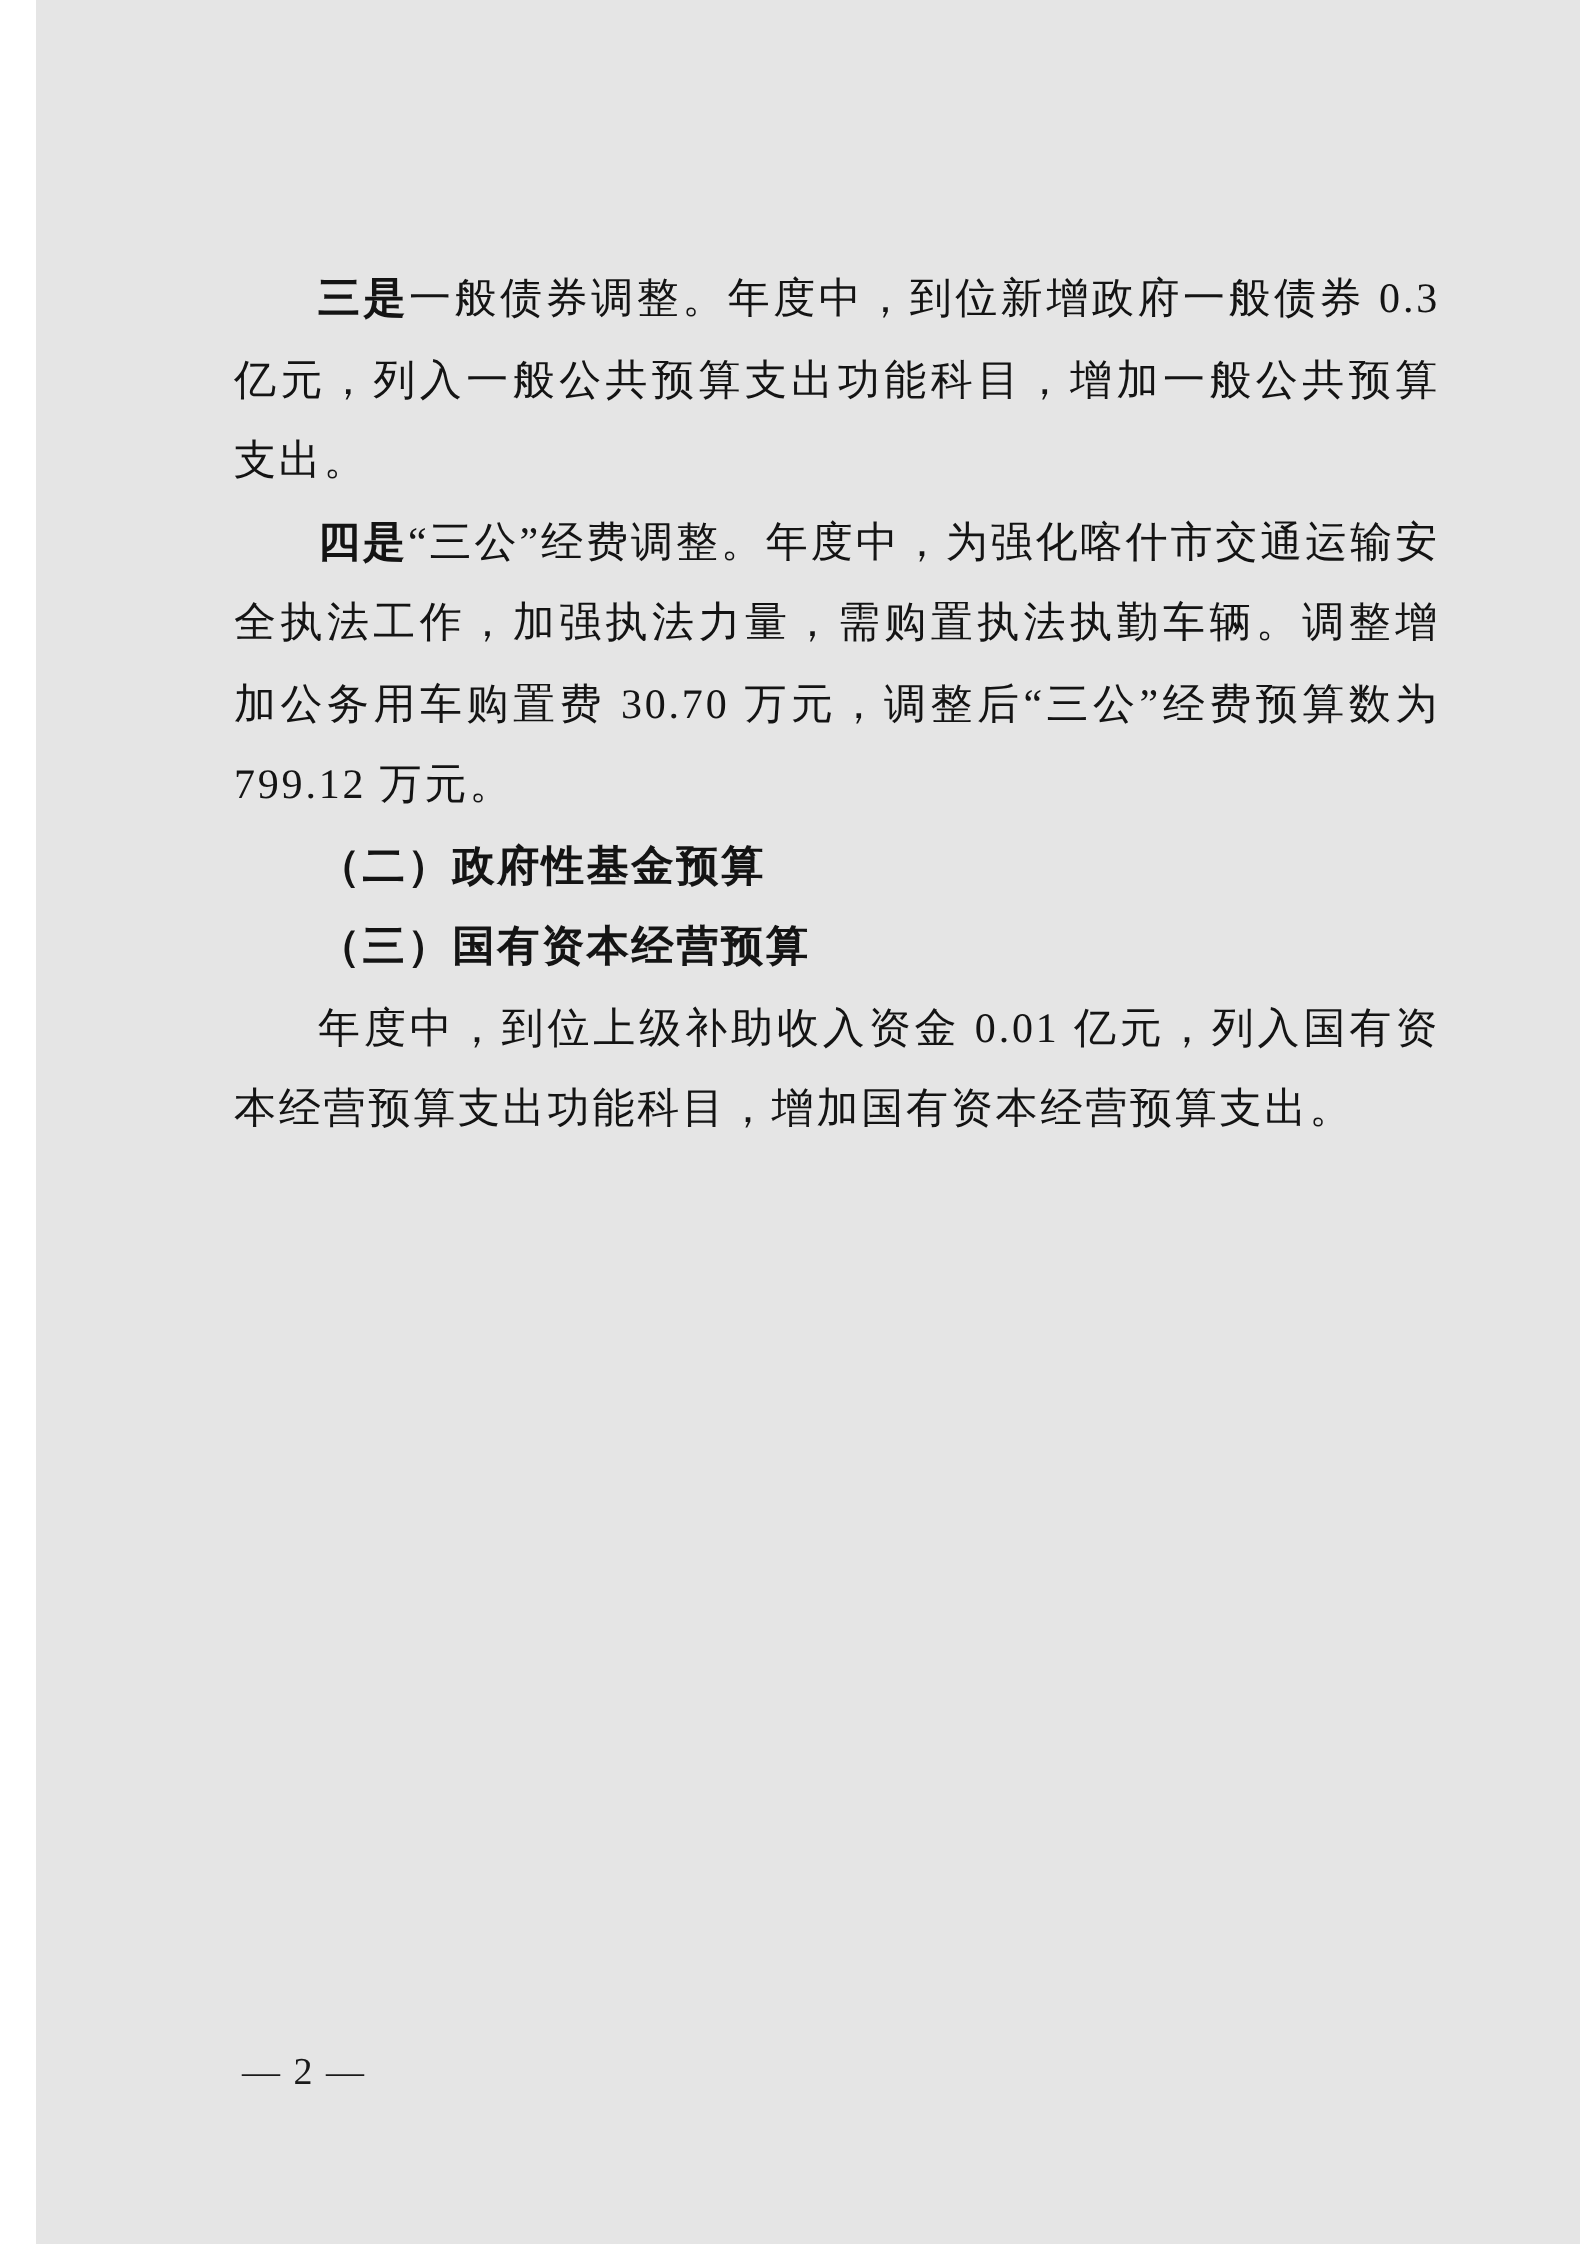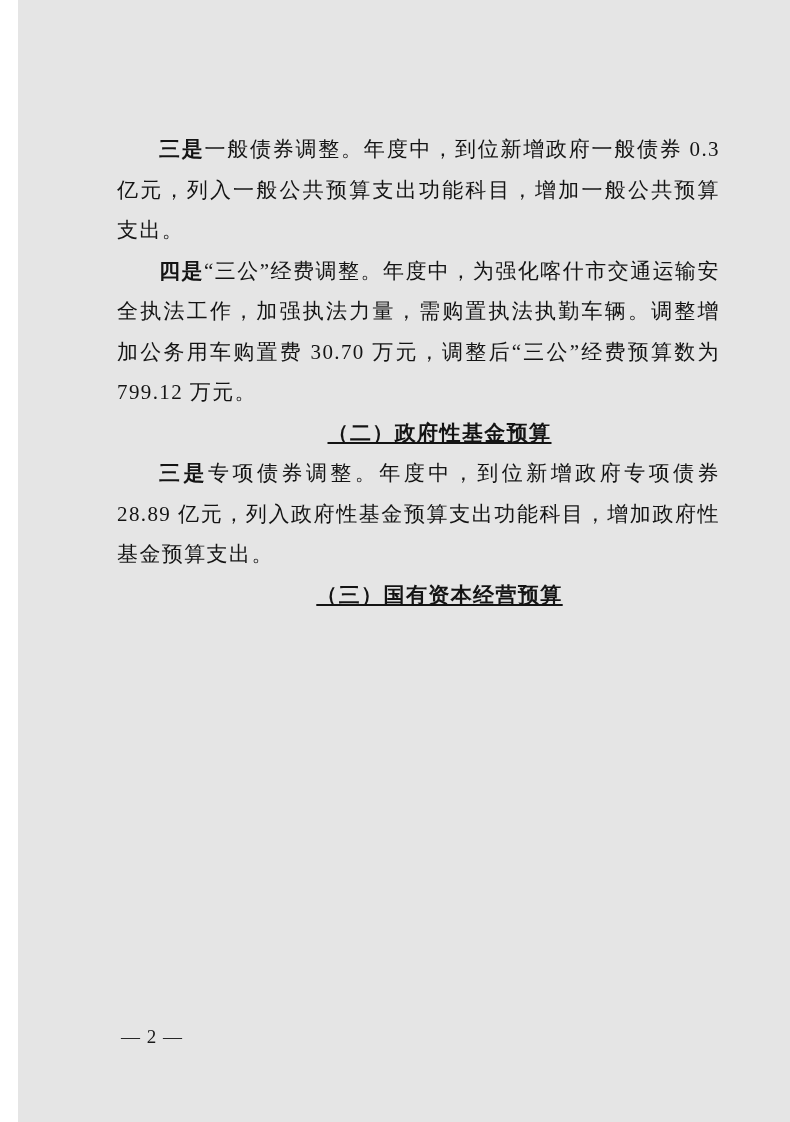--- a/index.html
+++ b/index.html
@@ -32,22 +32,21 @@
     text-align: justify;
     text-justify: inter-character;
   }
   .content p {
     margin: 0;
     padding: 0;
     text-indent: 2em;
   }
   .content p.heading {
     font-weight: bold;
-    text-align: center;
-    text-decoration: underline;
+    text-align: left;
   }
   .lead {
     font-weight: bold;
   }
   .footer {
     position: absolute;
     left: 103px;
     top: 1026px;
     font-size: 19px;
     letter-spacing: 1px;
@@ -61,21 +60,21 @@
   <div class="content">
 
     <p><span class="lead">三是</span><span>一般债券调整。年度中，到位新增政府一般债券 0.3 亿元，列入一般公共预算支出功能科目，增加一般公共预算支出。</span></p>
 
     <p><span class="lead">四是</span><span>“三公”经费调整。年度中，为强化喀什市交通运输安全执法工作，加强执法力量，需购置执法执勤车辆。调整增加公务用车购置费 30.70 万元，调整后“三公”经费预算数为 799.12 万元。</span></p>
 
     <p class="heading">（二）政府性基金预算</p>
 
 
 
-    <p><span class="lead">三是</span><span>专项债券调整。年度中，到位新增政府专项债券 28.89 亿元，列入政府性基金预算支出功能科目，增加政府性基金预算支出。</span></p>
 
     <p class="heading">（三）国有资本经营预算</p>
 
+    <p><span>年度中，到位上级补助收入资金 0.01 亿元，列入国有资本经营预算支出功能科目，增加国有资本经营预算支出。</span></p>
 
   </div>
 
   <div class="footer">— 2 —</div>
 </div>
 
 </body></html>

